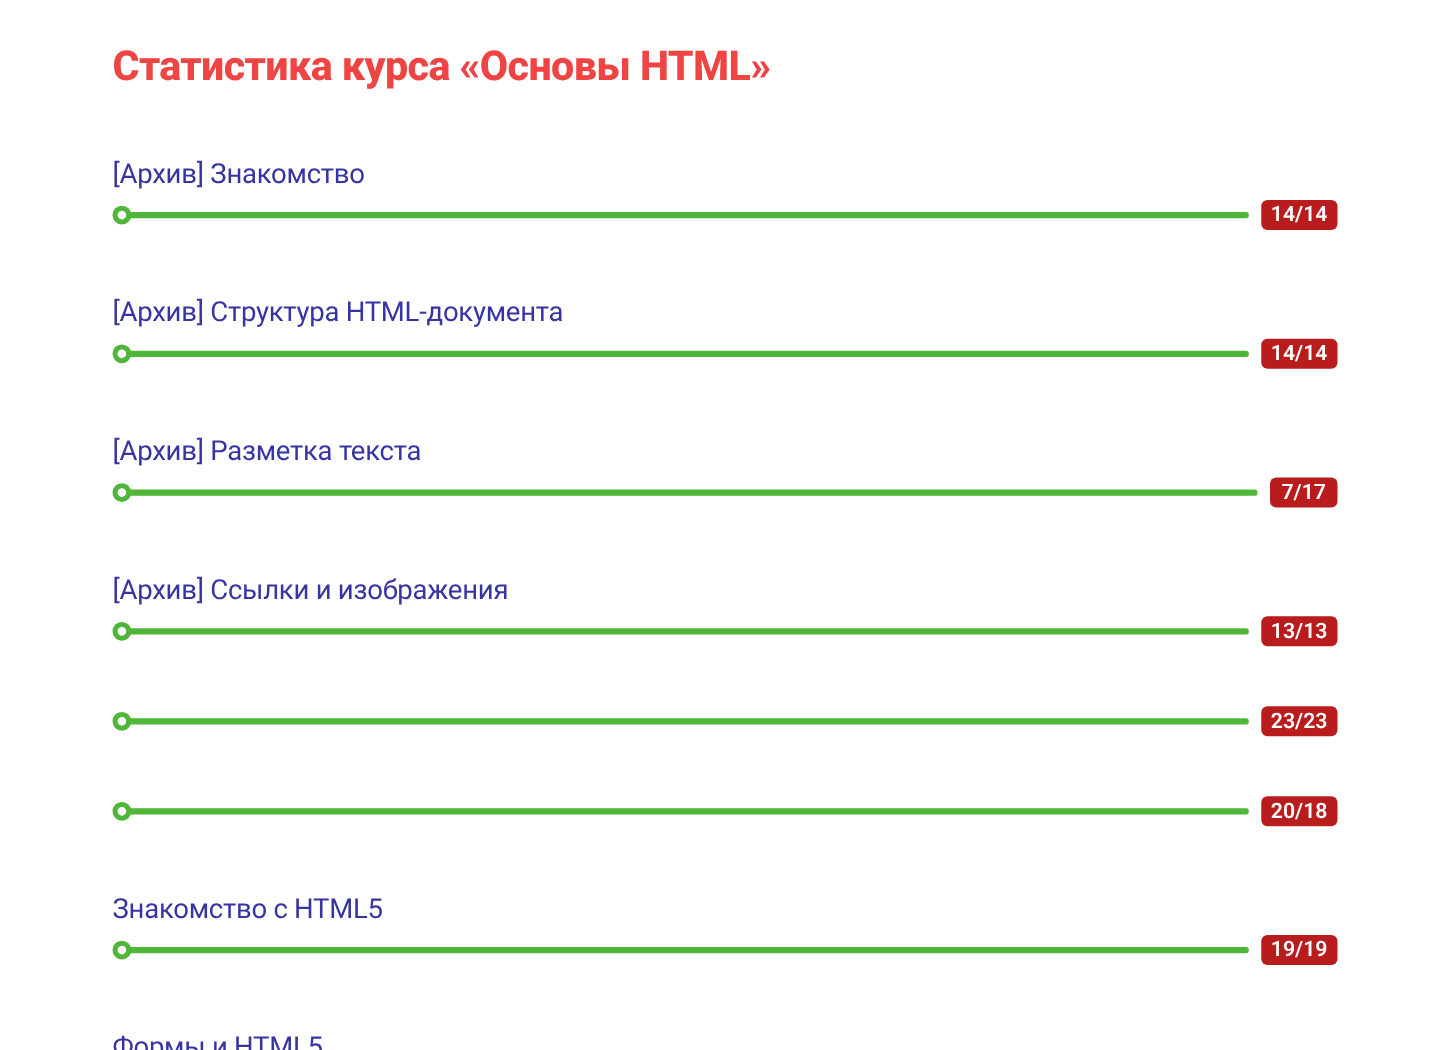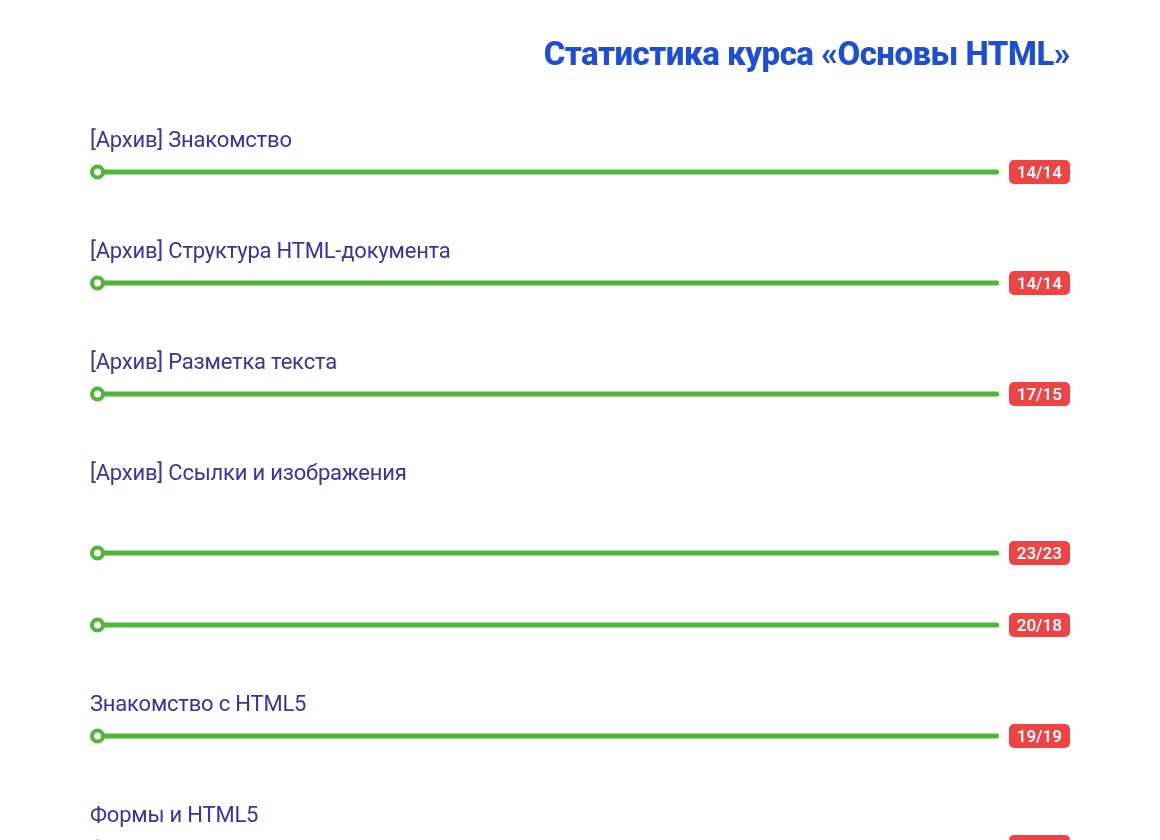--- a/index.html
+++ b/index.html
@@ -7,24 +7,23 @@
   body {
     width: 1160px;
     height: 840px;
     background: #ffffff;
     font-family: -apple-system, BlinkMacSystemFont, "Segoe UI", Roboto, "Helvetica Neue", Arial, sans-serif;
     padding: 30px 90px 30px 90px;
   }
   h2.page-title {
     font-size: 33px;
     font-weight: 800;
-    color: #1d4ed8;
+    color: #ef4444;
     margin: 4px 0 22px 0;
     letter-spacing: -0.5px;
-    text-align: right;
   }
   .module { margin-bottom: 4px; margin-top: 48px; }
   .module-title {
     font-size: 22px;
     font-weight: 400;
     color: #3634a3;
     text-decoration: none;
     display: inline-block;
     margin: 6px 0 8px 0;
     cursor: pointer;
@@ -54,21 +53,21 @@
   .progress-knob {
     position: absolute;
     left: 0;
     top: 50%; transform: translateY(-50%);
     width: 15px; height: 15px;
     border-radius: 50%;
     background: #ffffff;
     border: 4px solid #4fb63a;
   }
   .progress-badge {
-    background: #ef4444;
+    background: #b91c1c;
     color: #fff;
     font-size: 17px;
     font-weight: 600;
     padding: 2px 8px;
     border-radius: 5px;
     min-width: 54px;
     text-align: center;
     white-space: nowrap;
   }
 </style>
@@ -90,23 +89,29 @@
           <div class="progress-track"></div>
           <div class="progress-knob"></div>
         </div>
         <div class="progress-badge">14/14</div>
       </div></div>
     <div class="module"><a class="module-title" href="#">[Архив] Разметка текста</a><div class="progress-row">
         <div class="progress-bar">
           <div class="progress-track"></div>
           <div class="progress-knob"></div>
         </div>
-        <div class="progress-badge">17/15</div>
+        <div class="progress-badge">7/17</div>
       </div></div>
-    <div class="module"><a class="module-title" href="#">[Архив] Ссылки и изображения</a></div>
+    <div class="module"><a class="module-title" href="#">[Архив] Ссылки и изображения</a><div class="progress-row">
+        <div class="progress-bar">
+          <div class="progress-track"></div>
+          <div class="progress-knob"></div>
+        </div>
+        <div class="progress-badge">13/13</div>
+      </div></div>
     <div class="module"><div class="progress-row">
         <div class="progress-bar">
           <div class="progress-track"></div>
           <div class="progress-knob"></div>
         </div>
         <div class="progress-badge">23/23</div>
       </div></div>
     <div class="module"><div class="progress-row">
         <div class="progress-bar">
           <div class="progress-track"></div>

